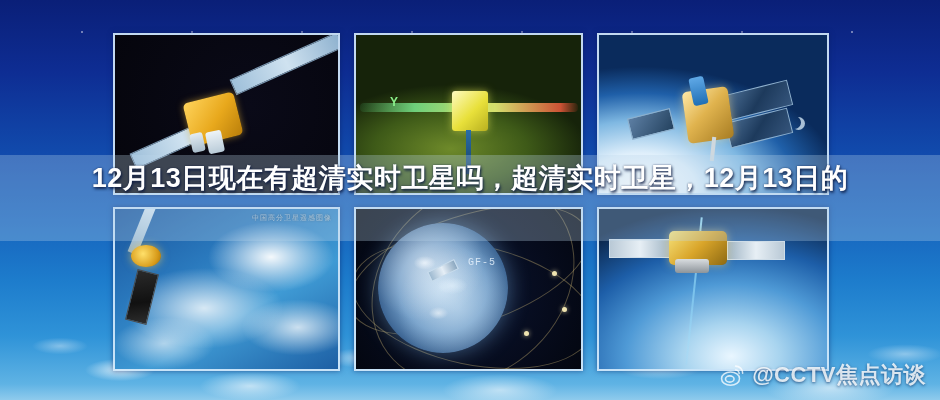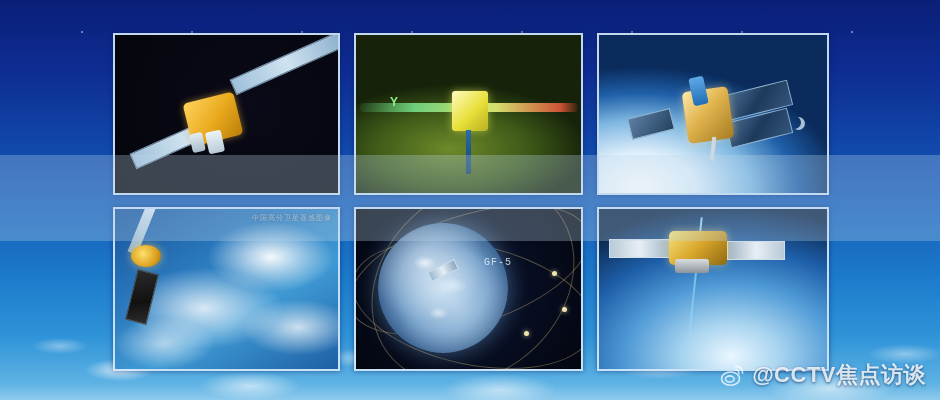--- a/index.html
+++ b/index.html
@@ -224,21 +224,21 @@
       radial-gradient(16px 10px at 34% 28%,rgba(245,250,255,.75),transparent 70%),
       radial-gradient(22px 12px at 58% 48%,rgba(230,243,252,.6),transparent 72%),
       radial-gradient(14px 9px at 46% 72%,rgba(255,255,255,.55),transparent 70%);
   }
   .t5-sat {
     position:absolute; left:72px; top:56px; width:30px; height:11px;
     background:linear-gradient(90deg,#9db9d0,#e5eef6,#8aa7c0);
     transform:rotate(-26deg); border:1px solid #c8dcec;
   }
   .t5-lbl {
-    position:absolute; left:128px; top:48px;
+    position:absolute; left:112px; top:48px;
     color:rgba(235,245,255,.8); font-size:10px; letter-spacing:1px;
     font-family:"Liberation Mono","DejaVu Sans Mono",monospace;
   }
   .t5-orbit {
     position:absolute; border:1px solid rgba(190,170,110,.42);
     border-radius:50%;
   }
   .t5-o1 { left:-12px; top:6px; width:250px; height:110px; transform:rotate(-18deg); }
   .t5-o2 { left:-6px; top:36px; width:246px; height:120px; transform:rotate(12deg); }
   .t5-o3 { left:6px; top:-16px; width:222px; height:180px; transform:rotate(-44deg); }
@@ -377,20 +377,21 @@
         <div class="t6-wingr"></div>
         <div class="t6-body"></div>
         <div class="t6-under"></div>
       </div>
     </div>
 
   </div>
 
   <div class="band"></div>
   <div class="headline">
+    <span>12月13日现在有超清实时卫星吗，超清实时卫星，12月13日的</span>
   </div>
 
   <div class="watermark">
     <svg class="wb-logo" viewBox="0 0 64 64">
       <ellipse cx="27" cy="40" rx="23" ry="17" fill="none" stroke="#ffffff" stroke-width="4" opacity=".9"></ellipse>
       <ellipse cx="25" cy="41" rx="11" ry="8" fill="none" stroke="#ffffff" stroke-width="4" opacity=".9"></ellipse>
       <path d="M40 8c10 0 18 8 18 18" fill="none" stroke="#ffffff" stroke-width="4" stroke-linecap="round" opacity=".9"></path>
       <path d="M40 18c5 0 9 4 9 9" fill="none" stroke="#ffffff" stroke-width="4" stroke-linecap="round" opacity=".9"></path>
     </svg>
     <span>@CCTV焦点访谈</span>

